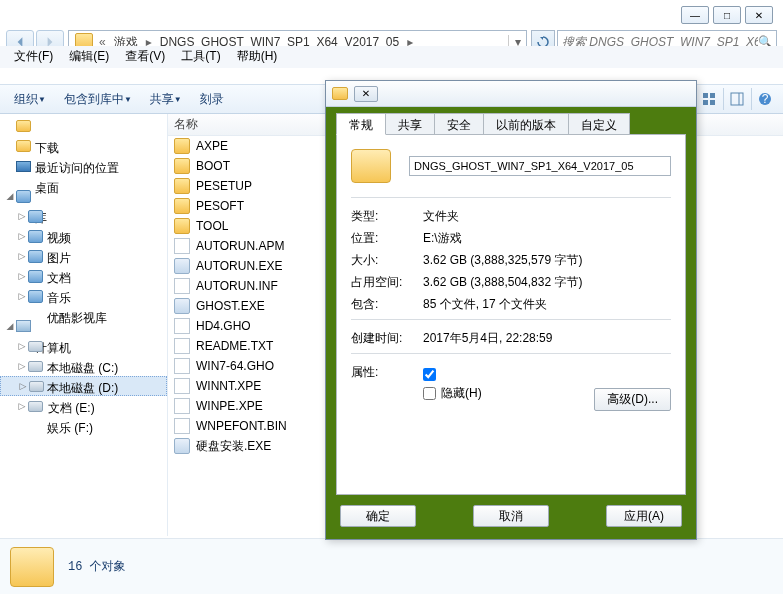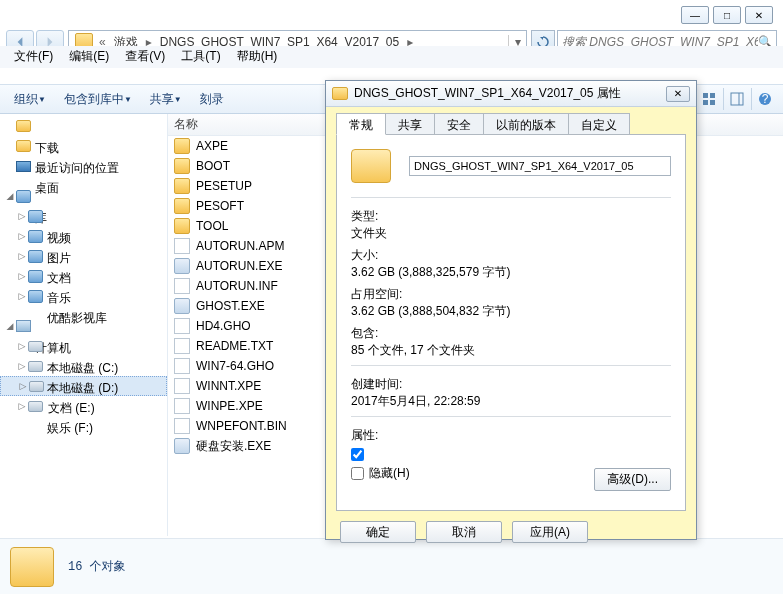--- a/index.html
+++ b/index.html
@@ -69,36 +69,36 @@
 .statusbar { position: absolute; bottom: 0; left: 0; right: 0; height: 56px; border-top: 1px solid #e0e8f0; background: #f6fafd; display: flex; align-items: center; padding: 4px 10px; }
 .statusbar .big-folder { width: 44px; height: 40px; background: linear-gradient(#ffecb3,#f6c656); border: 1px solid #d6a637; border-radius: 4px; margin-right: 14px; }
 .statusbar .stat-text { color: #1a3e6e; font-family: Liberation Mono, monospace; }
 
 
 .prop-dialog { position: absolute; left: 325px; top: 80px; width: 372px; height: 460px; background: #f0f0f0; border: 1px solid #7a8fa6; box-shadow: 2px 2px 8px rgba(0,0,0,0.2); }
 .prop-title { height: 26px; background: linear-gradient(#fdfefe,#e6eef6); display: flex; align-items: center; padding: 0 6px; border-bottom: 1px solid #c4d2e0; }
 .prop-title .pico { width: 16px; height: 13px; background: linear-gradient(#ffe79b,#f5c14e); border: 1px solid #d6a637; border-radius: 2px; margin-right: 6px; }
 .prop-title .ptxt { flex: 1; }
 .prop-title .pclose { width: 24px; height: 16px; border: 1px solid #97a8ba; background: linear-gradient(#f3f7fb,#dae5f0); display:flex; align-items:center; justify-content:center; font-size: 10px; border-radius: 2px; }
-.prop-body { padding: 6px 10px 10px 10px; background: #fef9c3; height: calc(100% - 26px); display: flex; flex-direction: column; }
+.prop-body { padding: 6px 10px 10px 10px; background: #4d7c0f; height: calc(100% - 26px); display: flex; flex-direction: column; }
 .tabs { display: flex; height: 22px; }
 .tab { padding: 3px 12px; border: 1px solid #b0b8c0; background: #eef2f6; margin-right: -1px; cursor: default; }
 .tab.active { background: #fff; border-bottom-color: #fff; position: relative; z-index: 2; }
 .tab-content { flex: 1; background: #fff; border: 1px solid #b0b8c0; margin-top: -1px; padding: 14px; }
 .fldr-row { display: flex; align-items: center; margin-bottom: 14px; }
 .fldr-row .big-ico { width: 40px; height: 34px; background: linear-gradient(#ffecb3,#f6c656); border: 1px solid #d6a637; border-radius: 4px; margin-right: 18px; }
 .fldr-row input { flex: 1; border: 1px solid #a8b4c0; padding: 3px 4px; font-size: 11px; }
 .sep-line { border-top: 1px solid #d8dde2; margin: 6px 0 10px 0; }
-.prop-row { display: flex; margin: 5px 0; flex-direction: column; }
+.prop-row { display: flex; margin: 5px 0; }
 .prop-row .plabel { width: 72px; }
 .prop-row .pval { flex: 1; }
 .attr-row { display: flex; align-items: center; margin: 4px 0; }
 .attr-row input[type=checkbox] { margin-right: 5px; }
 .adv-btn { float: right; padding: 2px 12px; border: 1px solid #a0acb8; background: linear-gradient(#fdfdfd,#e8edf2); border-radius: 2px; margin-top: -18px; }
-.dlg-buttons { display: flex; justify-content: flex-start; gap: 10px; padding: 10px 4px 2px 4px; }
+.dlg-buttons { display: flex; justify-content: space-between; gap: 10px; padding: 10px 4px 2px 4px; }
 .dlg-buttons button { width: 76px; height: 22px; border: 1px solid #a0acb8; background: linear-gradient(#fdfdfd,#e8edf2); border-radius: 2px; }
 </style>
 </head>
 <body>
 
 <div class="window-controls">
   <button>—</button>
   <button>□</button>
   <button>✕</button>
 </div>
@@ -358,40 +358,43 @@
 </div>
 
 <div class="statusbar">
   <div class="big-folder"></div>
   <div class="stat-text">16 个对象</div>
 </div>
 
 <div class="prop-dialog">
   <div class="prop-title">
     <div class="pico"></div>
-    <div class="ptxt">DNGS_GHOST_WIN7_SP1_X64_V2017_05 属性</div>
     <div class="pclose">✕</div>
   </div>
   <div class="prop-body">
     <div class="tabs">
       <div class="tab active">常规</div>
       <div class="tab">共享</div>
       <div class="tab">安全</div>
       <div class="tab">以前的版本</div>
       <div class="tab">自定义</div>
     </div>
     <div class="tab-content">
       <div class="fldr-row">
         <div class="big-ico"></div>
         <input value="DNGS_GHOST_WIN7_SP1_X64_V2017_05" style="">
       </div>
       <div class="sep-line"></div>
       <div class="prop-row">
           <div class="plabel">类型:</div>
           <div class="pval">文件夹</div>
+        </div>
+      <div class="prop-row">
+          <div class="plabel">位置:</div>
+          <div class="pval">E:\游戏</div>
         </div>
       <div class="prop-row">
           <div class="plabel">大小:</div>
           <div class="pval">3.62 GB (3,888,325,579 字节)</div>
         </div>
       <div class="prop-row">
           <div class="plabel">占用空间:</div>
           <div class="pval">3.62 GB (3,888,504,832 字节)</div>
         </div>
       <div class="prop-row">

